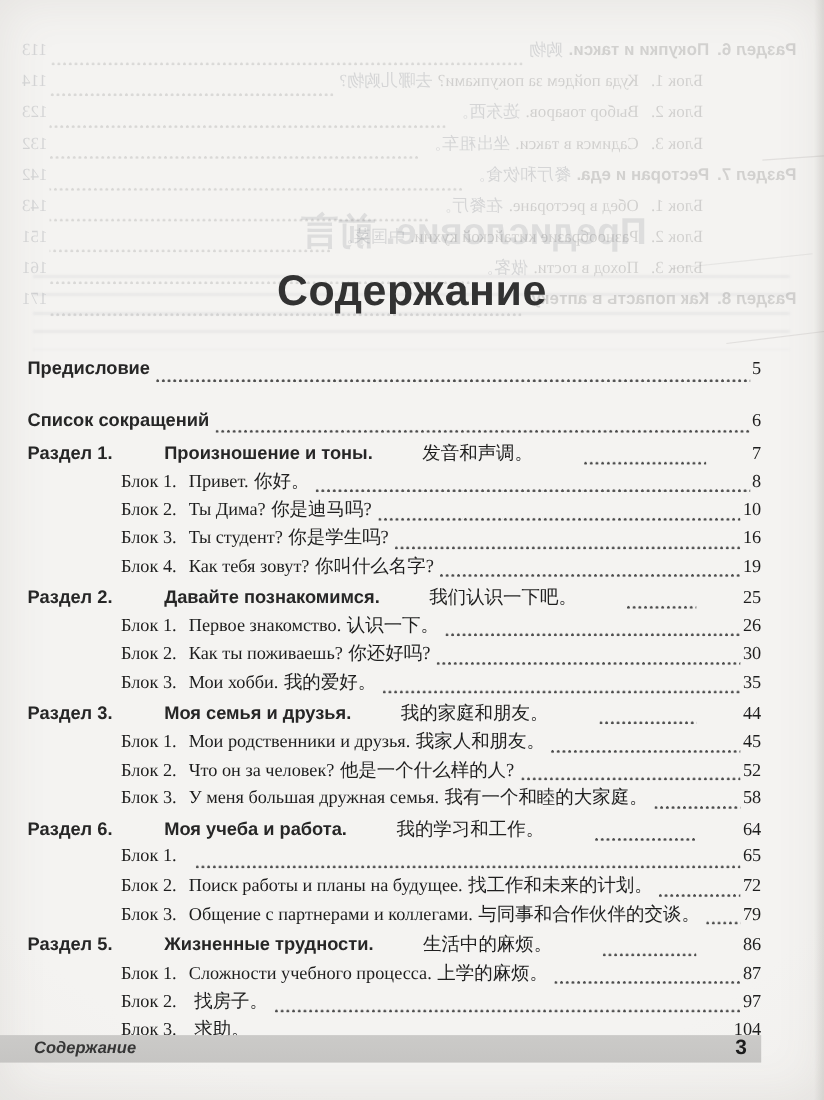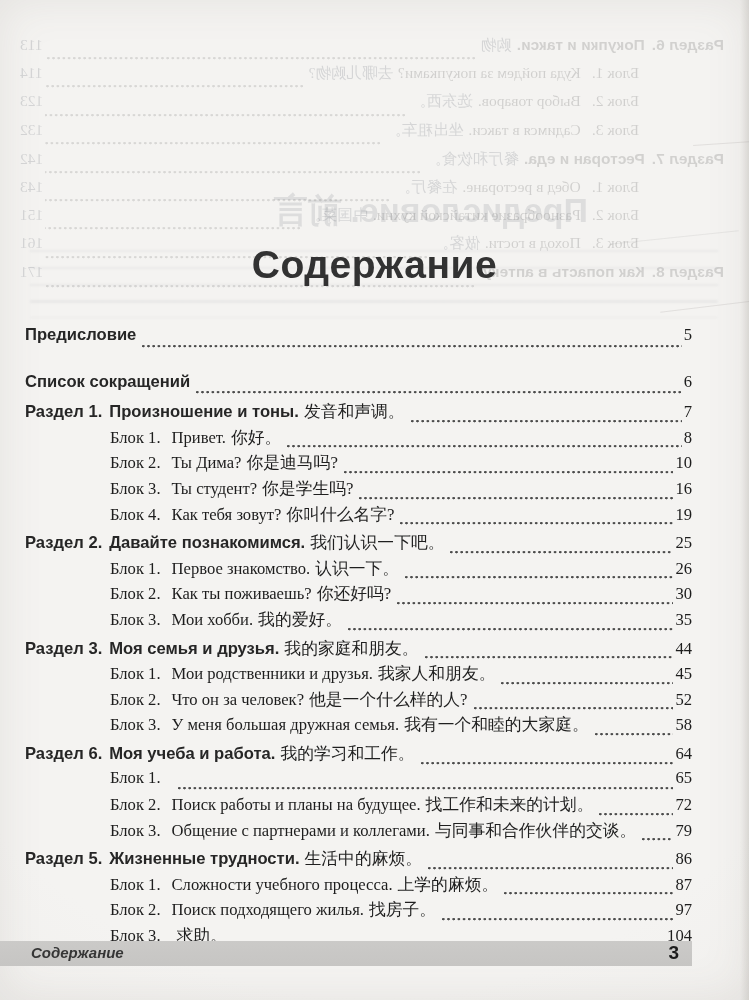--- a/index.html
+++ b/index.html
@@ -70,21 +70,21 @@
   .page-title{
     position:absolute;top:243px;left:0;width:100%;
     text-align:center;
     font-family:"Liberation Sans",sans-serif;font-weight:700;
     font-size:39px;color:#323232;letter-spacing:0.5px;
   }
   .toc{
     position:absolute;left:25px;top:304px;width:667px;color:#1d1d1d;
   }
   .toc .row{height:25.6px;font-size:16.8px;}
-  .toc .row.section{margin-top:3px;}
+  .toc .row.section{margin-top:3px;gap:40px;}
   .toc .row.front{margin-top:21px;}
   .toc .row .ru,.toc .row .label{font-size:16.6px;}
   .toc .row .zh{font-size:16.8px;color:#1f1f1f;text-align:center;}
   .toc .row .page-num{font-size:16.6px;color:#1d1d1d;}
 
   
   .footer-bar{
     position:absolute;left:0;top:941px;width:692px;height:25px;
     background:linear-gradient(to bottom,#cbcac8,#c6c5c3);
   }
@@ -320,21 +320,20 @@
   </div>
       <div class="row block">
     <span class="label">Блок 1.</span>
     <span class="ru">Сложности учебного процесса.</span>
     <span class="zh">上学的麻烦。</span>
     <span class="dots"></span>
     <span class="page-num">87</span>
   </div>
       <div class="row block">
     <span class="label">Блок 2.</span>
-    <span class="ru">Поиск подходящего жилья.</span>
     <span class="zh">找房子。</span>
     <span class="dots"></span>
     <span class="page-num">97</span>
   </div>
       <div class="row block">
     <span class="label">Блок 3.</span>
     <span class="zh">求助。</span>
     <span class="dots"></span>
     <span class="page-num">104</span>
   </div>

